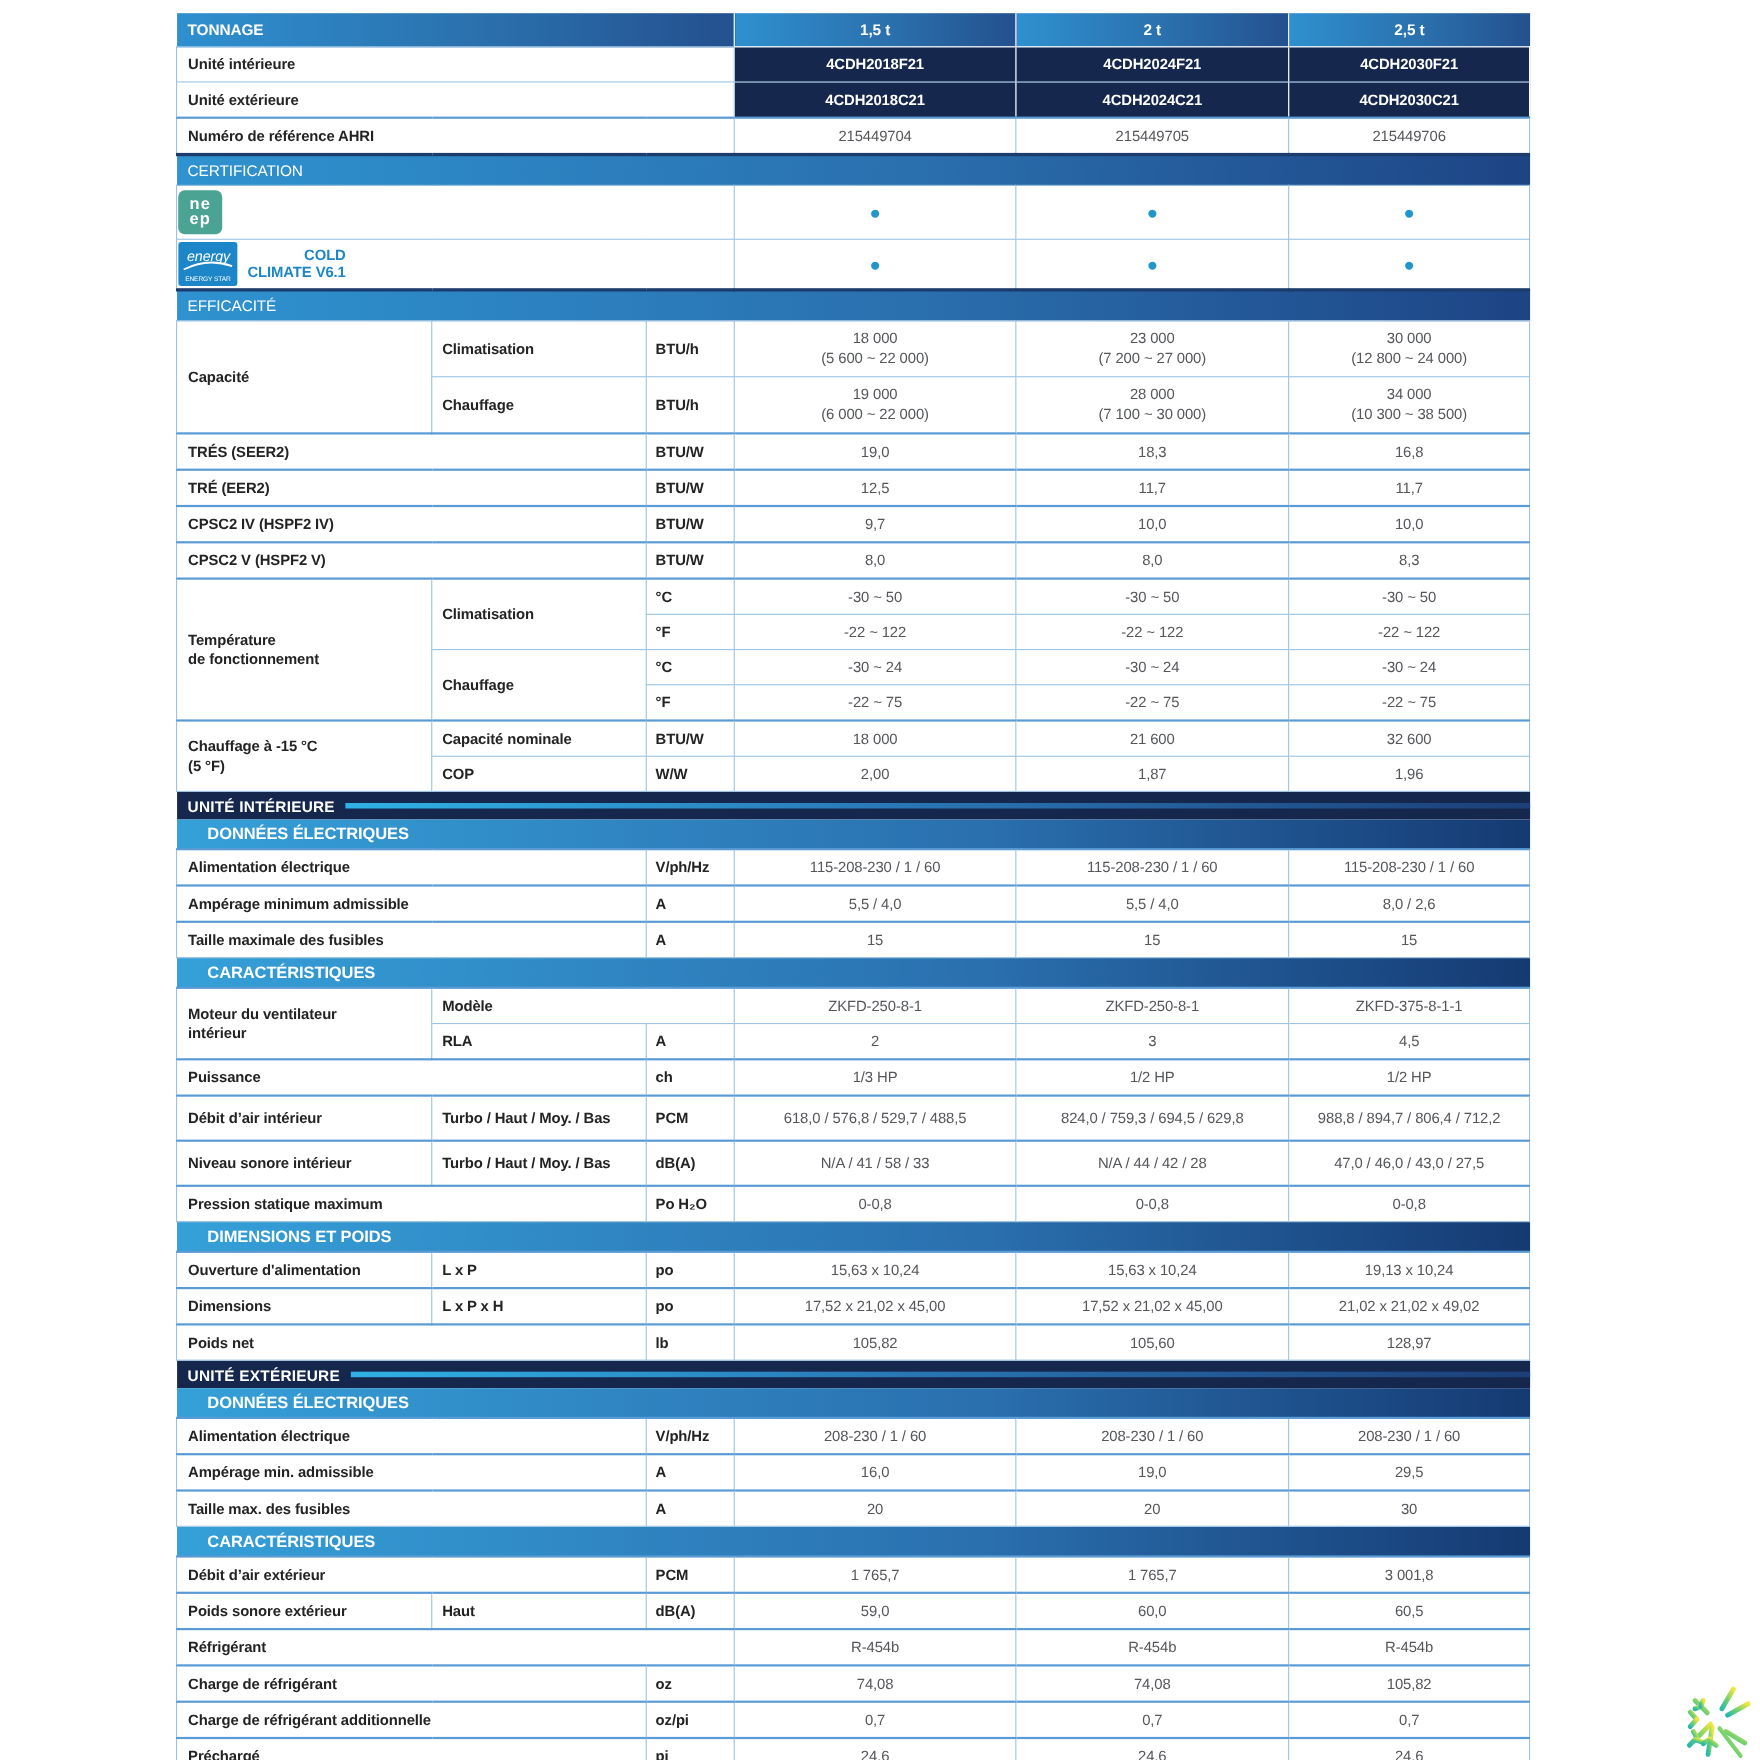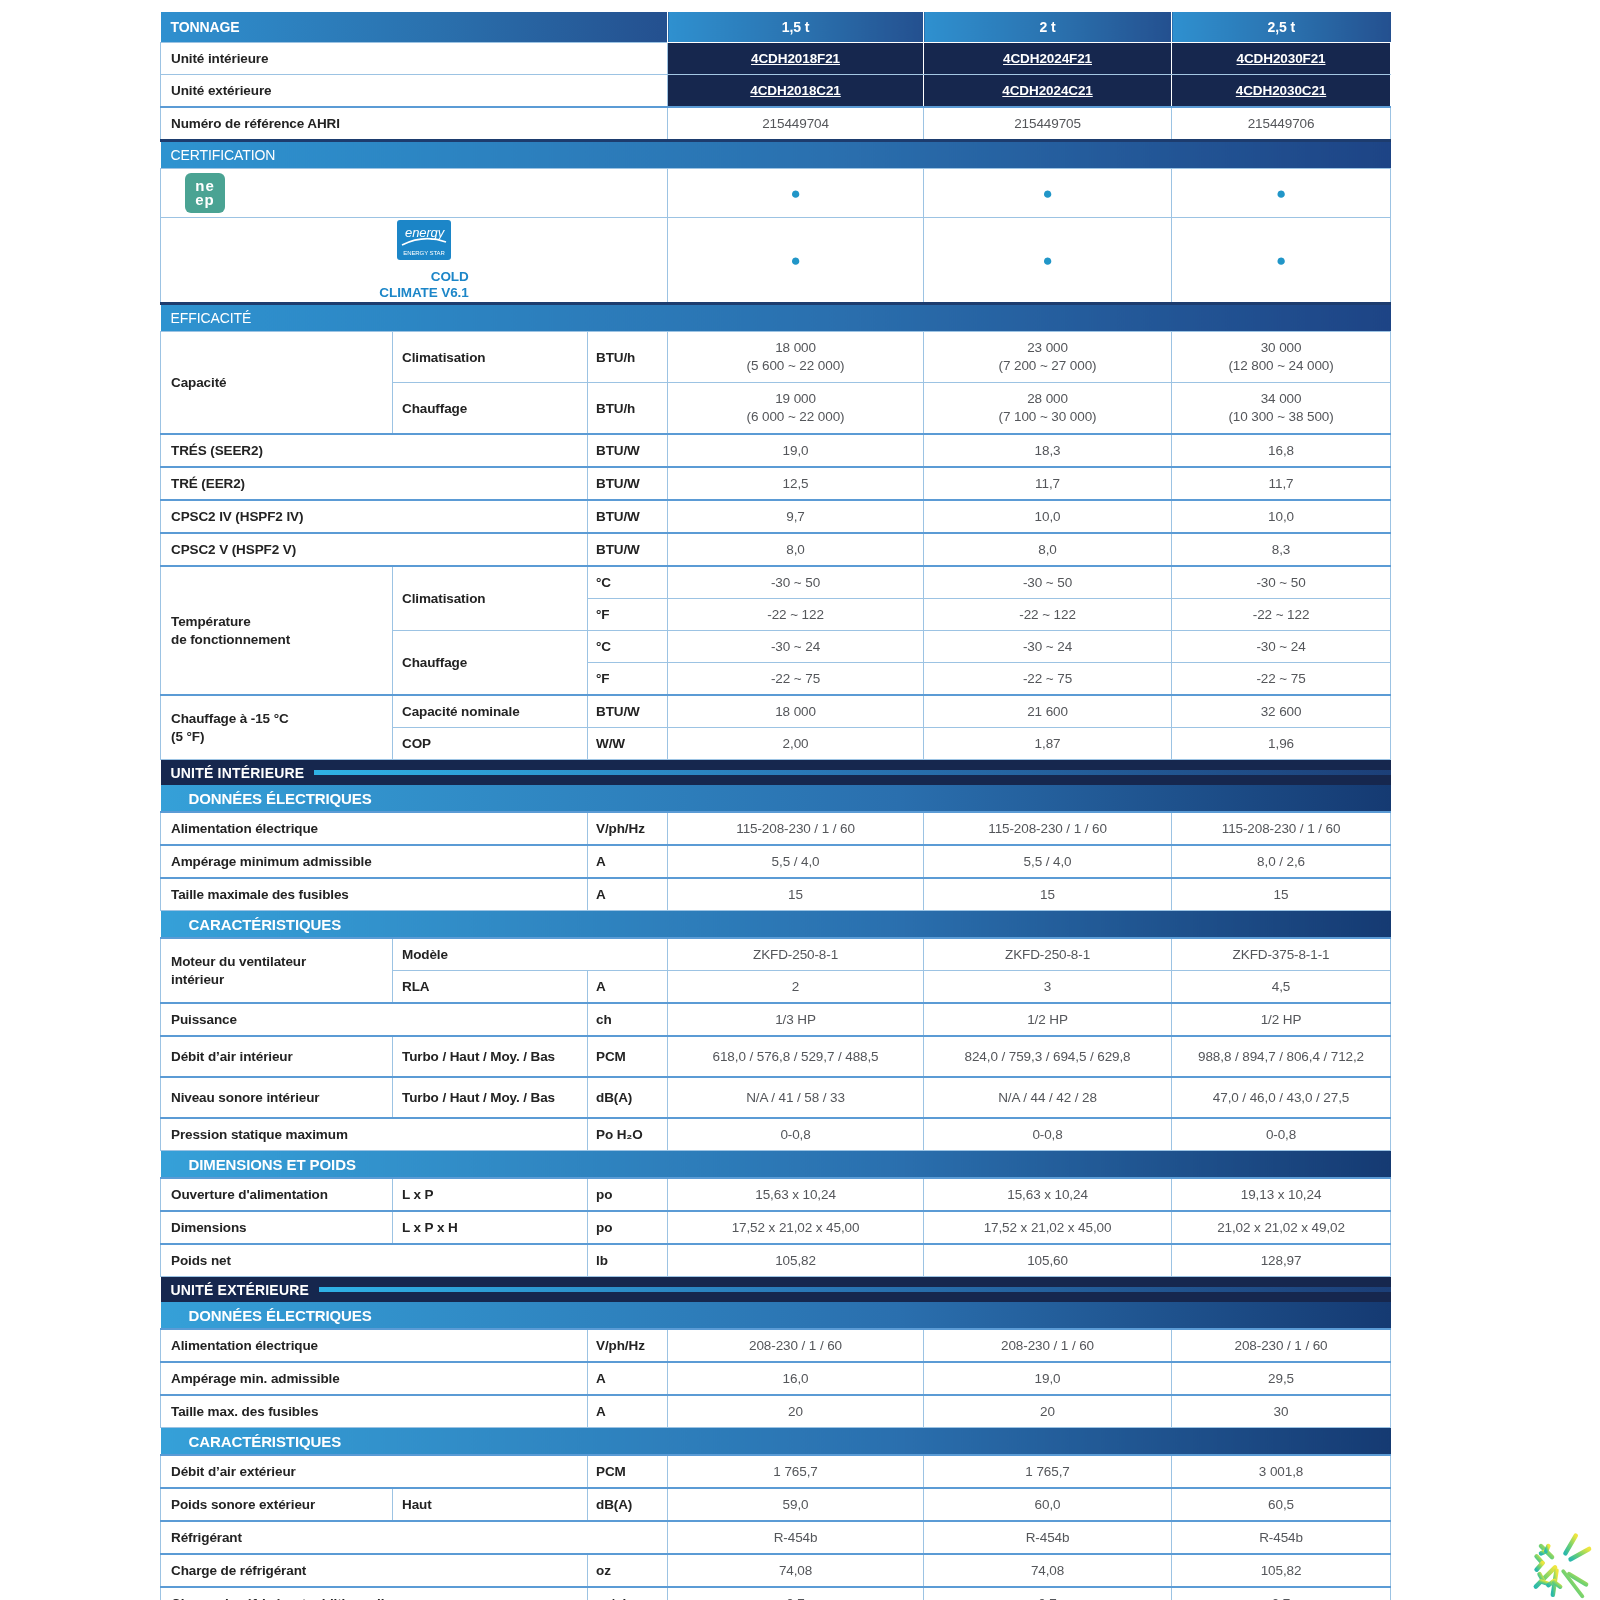--- a/index.html
+++ b/index.html
@@ -14,40 +14,40 @@
   td.unit{text-align:left;font-weight:bold;color:#232323;padding-left:8px;}
   tr.g > td{border-top:2px solid #5b9bd5;}
   tr.l > td{border-top:1px solid #bcd7ec;}
   
   tr.tonnage td{background:linear-gradient(90deg,#2f90cf 0%,#2a70ad 55%,#24508f 100%);
      color:#fff;font-weight:bold;font-size:14px;border:0;height:26px;}
   tr.tonnage td.t-lbl{text-align:left;padding-left:10px;}
   tr.tonnage td.t-val{border-left:1px solid #fff;}
   
   td.mcell{background:#16274e;color:#fff;font-weight:bold;font-size:13.5px;
-     border:1px solid #fff;border-bottom:1px solid #a5c8e4;text-decoration:underline;}
+     border:1px solid #fff;border-bottom:1px solid #a5c8e4;}
   
   tr.band td{background:linear-gradient(90deg,#2e93d0 0%,#2a6fae 55%,#1d4485 100%);
      color:#fff;font-weight:normal;font-size:14px;text-align:left;padding-left:10px;
      border:0;border-top:3px solid #1d3c6e;height:22px;}
   tr.subband td{background:linear-gradient(90deg,#35a0d8 0%,#2a6fae 60%,#153a72 100%);
      color:#fff;font-weight:bold;font-size:15px;text-align:left;padding-left:28px;
      border:0;height:22px;}
   tr.navband td{background:#16274e;border:0;height:25px;padding:0 0 0 10px;}
   .navflex{display:flex;align-items:center;}
   .navflex span{color:#fff;font-weight:bold;font-size:14px;letter-spacing:0.2px;white-space:nowrap;}
   .stripe{flex:1;height:5px;margin-left:10px;
      background:linear-gradient(90deg,#2fb2e6 0%,#2a79b8 45%,#1c3f78 100%);}
   
   tr.logos td{height:34px;}
-  td.logocell{text-align:left;padding-left:24px;}
+  td.logocell{text-align:left;padding-left:1px;}
   .neep{width:40px;height:40px;background:#4aa393;border-radius:6px;color:#fff;
      font-weight:bold;font-size:15px;line-height:0.95;display:flex;flex-direction:column;
      align-items:center;justify-content:center;letter-spacing:1px;margin:2px 0;}
-  .coldwrap{display:flex;align-items:center;gap:9px;flex-direction:column;}
+  .coldwrap{display:flex;align-items:center;gap:9px;}
   .coldtxt{color:#1c86c8;font-weight:bold;font-size:13.5px;line-height:1.15;text-align:right;}
   svg text{font-family:"Liberation Sans","DejaVu Sans",sans-serif;}
   .dot{color:#2196c8;font-size:17px;line-height:1;}
   .two div{line-height:18px;}
   tr.r47 td{height:46px;}
   tr.r36 td{height:35px;}
   .burst{position:absolute;left:1521px;top:1526px;width:74px;height:74px;}
 </style>
 </head>
 <body>

